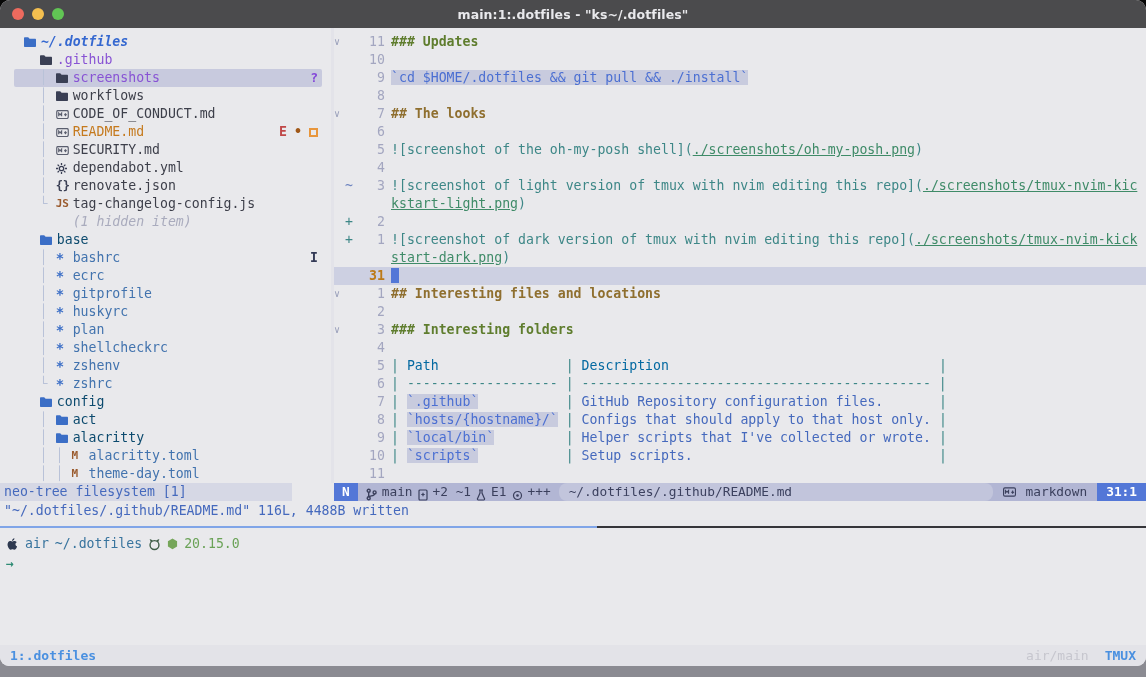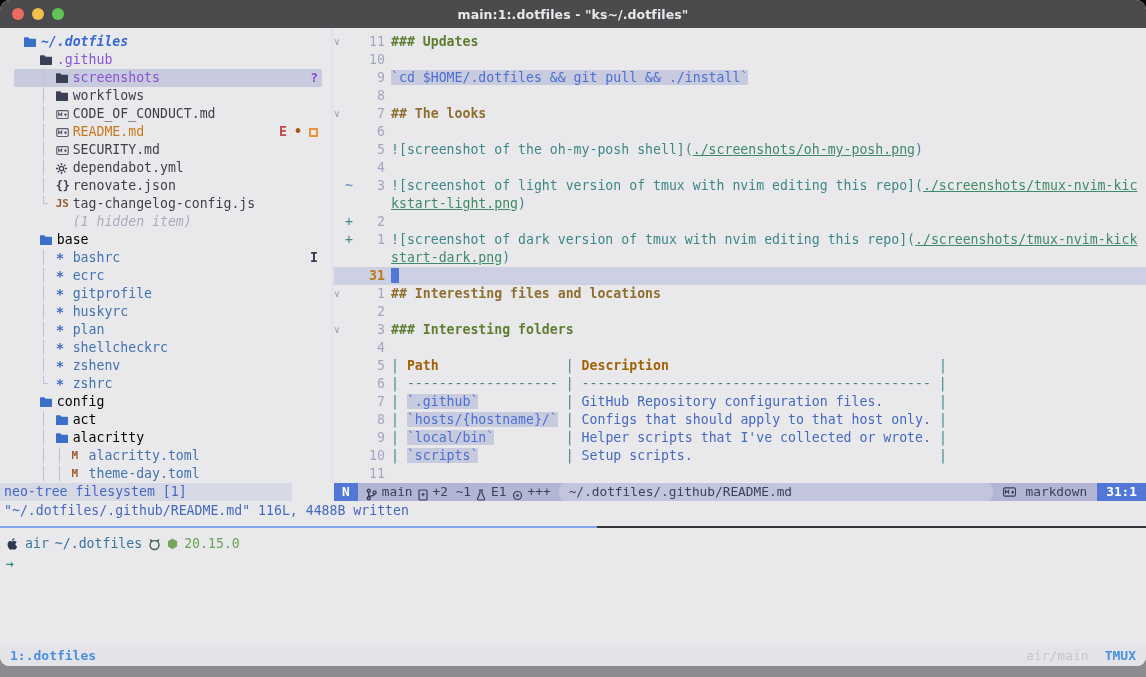--- a/index.html
+++ b/index.html
@@ -28,21 +28,21 @@
   .tprefix { white-space:pre; color:#b9c2d8; position:relative; padding-left:8px; }
   .ticon { width:17px; display:inline-flex; align-items:center; justify-content:flex-start; position:relative; flex:none; }
   .tlabel { position:relative; }
   .tspacer { flex:1; }
   .tbadges { position:relative; display:flex; align-items:center; gap:7px; margin-right:13px; font-weight:bold; }
   .t-root { color:#3568d0; font-weight:bold; font-style:italic; }
   .t-purple { color:#8853d4; }
   .t-dark { color:#3d3f4a; }
   .t-orange { color:#c57a1e; }
   .t-muted { color:#a9abbd; font-style:italic; }
-  .t-blue { color:#000000; }
+  .t-blue { color:#0c4a6e; }
   .t-steel { color:#4273ae; }
   .ic-blue { color:#3b6ec6; } .ic-dark { color:#3a3f54; } .ic-gray { color:#5a5e6e; }
   .ic-brown { color:#9a5b2e; }
   .b-purple { color:#8448d8; font-size:13px; }
   .b-red { color:#c04848; }
   .b-dot { color:#a05818; }
   .b-navy { color:#333a56; }
   .b-square { width:9px; height:9px; border:2px solid #e8963c; display:inline-block; }
   .ticon .txt-ic { font-size:11px; font-weight:bold; }
   .sidebar-status { position:absolute; top:483px; left:0; width:292px; height:18px;
@@ -59,21 +59,21 @@
   .enum { width:28px; flex:none; text-align:right; color:#a3a6c0; }
   .eline.cur .enum { color:#bc7a18; font-weight:bold; }
   .etxt { margin-left:6px; white-space:pre; }
   .cursor { display:inline-block; width:8px; height:15px; background:#5377d7; vertical-align:-3px; }
   .sg-h3 { color:#5f7d2e; font-weight:bold; }
   .sg-h2 { color:#8f6f2f; font-weight:bold; }
   .sg-code { color:#4b6fd2; background:#c8cbde; }
   .sg-md { color:#3d8787; }
   .sg-link { color:#3f8b68; text-decoration:underline; }
   .sg-pipe { color:#3d8787; }
-  .sg-th { color:#a16207; font-weight:bold; }
+  .sg-th { color:#0369a1; font-weight:normal; }
   .sg-td { color:#4569bd; }
   .sg-plain { color:#4569bd; }
 
   
   .vstatus { position:absolute; top:483px; left:334px; right:0; height:18px;
     display:flex; align-items:stretch; background:#b2b6d4; font-size:12.8px; line-height:18px; color:#3a3f5c; }
   .seg { display:flex; align-items:center; }
   .seg.mode { background:#5377d7; color:#fff; font-weight:bold; padding:0 8px; }
   .seg.info { padding:0 8px; gap:5px;align-items:flex-end; }
   .seg.info svg { flex:none; }

